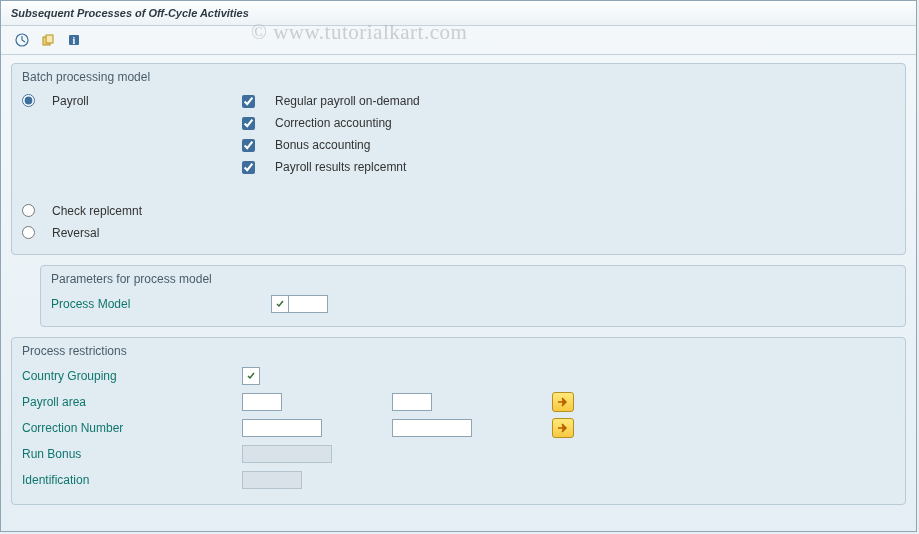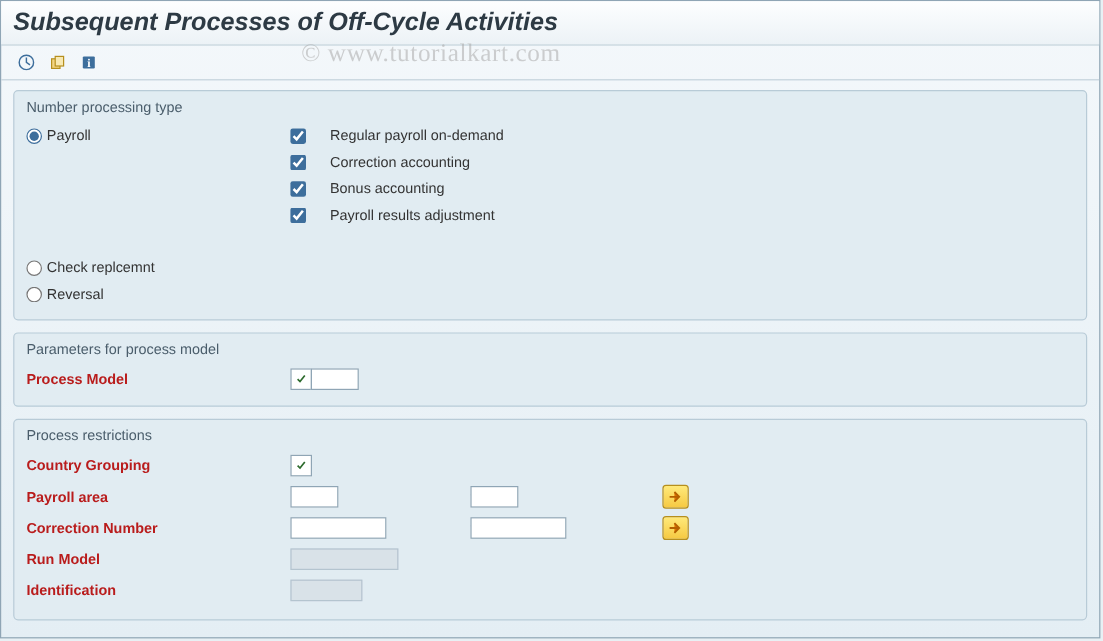--- a/index.html
+++ b/index.html
@@ -17,21 +17,21 @@
       width: 917px;
       height: 532px;
       background: linear-gradient(#f4f8fb, #e4eef4);
     }
     .titlebar {
       background: linear-gradient(#fdfeff, #ecf2f6);
       border-bottom: 1px solid #c3d2db;
       padding: 6px 10px;
     }
     .titlebar h1 {
-      font-size: 21px;
+      font-size: 11px;
       font-style: italic;
       font-weight: bold;
       color: #2d3a44;
     }
     .toolbar {
       padding: 4px 10px;
       display: flex;
       gap: 4px;
       border-bottom: 1px solid #c3d2db;
       position: relative;
@@ -68,24 +68,24 @@
     .group-title {
       color: #4a5d6b;
       font-size: 12px;
       padding: 2px 0 6px 0;
     }
     .row { display: flex; align-items: center; min-height: 22px; }
     .label-col { width: 220px; flex: 0 0 220px; }
     .checkbox-col { margin-left: 0; }
     .chk { display: flex; align-items: center; gap: 20px; }
     .chk input[type="checkbox"] { width: 13px; height: 13px; accent-color: #3d6e9c;}
-    .radio { display: flex; align-items: flex-end; gap: 4px; }
+    .radio { display: flex; align-items: flex-start; gap: 17px; }
     .radio input[type="radio"] { width: 13px; height: 13px; accent-color: #3d6e9c;}
     .field-row { display: flex; align-items: center; min-height: 24px; margin-bottom: 2px;}
-    .field-label { width: 220px; flex: 0 0 220px; color: #b91c1c; font-weight: bold;}
+    .field-label { width: 220px; flex: 0 0 220px; color: #0f766e;}
     .input-short { width: 40px; height: 18px; border: 1px solid #8fa5b5; background: #fff; padding: 1px 2px;}
     .input-med { width: 100px; height: 18px; border: 1px solid #8fa5b5; background: #fff; padding: 1px 2px;}
     .input-disabled { background: #d9e2e8; border: 1px solid #b4c4cf; }
     .to-lbl { width: 60px; text-align: left; padding-left: 110px;}
     .to-lbl2 { width: 60px; text-align: left; padding-left: 70px;}
     .range-btn {
       width: 22px; height: 20px;
       background: linear-gradient(#ffe97a, #f6c942);
       border: 1px solid #b68f1e;
       border-radius: 3px;
@@ -127,21 +127,21 @@
           <rect x="2" y="2" width="10" height="10" rx="1" fill="#3d6e9c"></rect>
           <text x="7" y="11" font-size="10" font-weight="bold" fill="white" text-anchor="middle" font-family="serif">i</text>
         </svg>
     </span>
     <div class="watermark">© www.tutorialkart.com</div>
   </div>
 
   <div class="content">
 
     <div class="group">
-      <div class="group-title">Number processing type</div>
+      <div class="group-title">Batch processing model</div>
 
       <div class="row">
         <div class="label-col">
           <label class="radio">
             <input type="radio" name="bptype" checked="" style="">
             <span>Payroll</span>
           </label>
         </div>
         <div class="checkbox-col">
           <label class="chk">
@@ -169,21 +169,21 @@
             <span>Bonus accounting</span>
           </label>
         </div>
       </div>
 
       <div class="row">
         <div class="label-col"></div>
         <div class="checkbox-col">
           <label class="chk">
             <input type="checkbox" checked="" style="">
-            <span>Payroll results adjustment</span>
+            <span>Payroll results replcemnt</span>
           </label>
         </div>
       </div>
 
       <div class="row" style="margin-top:22px;">
         <div class="label-col">
           <label class="radio">
             <input type="radio" name="bptype" style="">
             <span>Check replcemnt</span>
           </label>
@@ -193,21 +193,21 @@
       <div class="row">
         <div class="label-col">
           <label class="radio">
             <input type="radio" name="bptype" style="">
             <span>Reversal</span>
           </label>
         </div>
       </div>
     </div>
 
-    <div class="group" style="padding-bottom:8px;">
+    <div class="group" style="padding-bottom:8px;margin-left:29px;">
       <div class="group-title">Parameters for process model</div>
       <div class="field-row">
         <div class="field-label">Process Model</div>
         <span class="val-help">
           <svg width="10" height="10" viewBox="0 0 10 10">
               <path d="M2 5 L4 7 L8 2" stroke="#2d6b2d" stroke-width="1.4" fill="none"></path>
             </svg>
         </span>
         <input class="input-short" style="width: 40px; margin-left: -1px;" type="text" value="">
       </div>
@@ -243,21 +243,21 @@
         <span class="to-lbl2">to</span>
         <input class="input-med" style="width: 80px;" type="text" value="">
         <span class="range-btn" style="margin-left:80px;">
           <svg width="12" height="10" viewBox="0 0 12 10">
               <path d="M1 5 L8 5 M5 1 L9 5 L5 9" stroke="#b36000" stroke-width="1.5" fill="none"></path>
             </svg>
         </span>
       </div>
 
       <div class="field-row">
-        <div class="field-label">Run Model</div>
+        <div class="field-label">Run Bonus</div>
         <input class="input-med input-disabled" style="width: 90px;" type="text" readonly="" value="">
       </div>
 
       <div class="field-row">
         <div class="field-label">Identification</div>
         <input class="input-med input-disabled" style="width: 60px;" type="text" readonly="" value="">
       </div>
     </div>
 
   </div>

